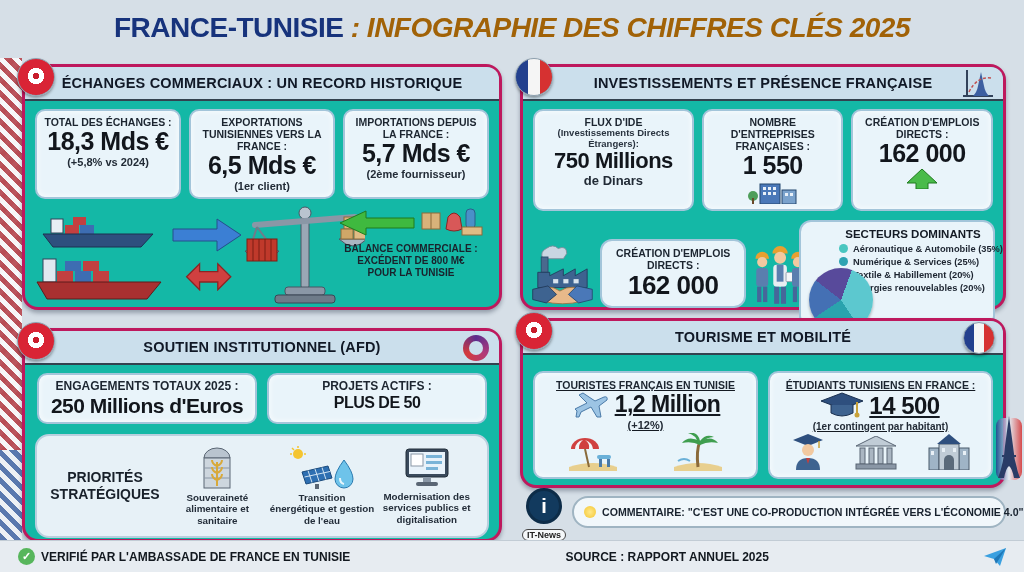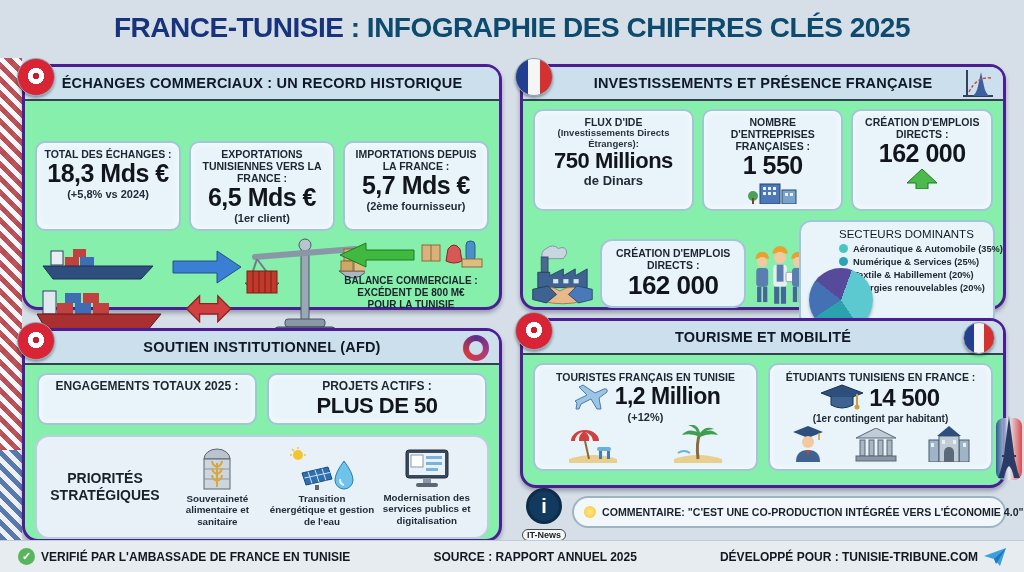--- a/index.html
+++ b/index.html
@@ -16,23 +16,23 @@
   }
   .deco-left-blue {
     position:absolute; left:0; top:450px; width:22px; height:90px;
     background: repeating-linear-gradient(45deg, #3a5fa0 0 5px, #f2f5f8 5px 10px);
     opacity:.8;
   }
 
   .page-title { position:absolute; top:12px; left:0; width:100%; text-align:center;
     font-size:28px; font-weight:bold; letter-spacing:-.5px; }
   .page-title .brand { color:#17337c; }
-  .page-title .rest { color:#0c4a6e; }
-
-  .panel { position:absolute; background:#86efac; border:3px solid #4c1d95; border-radius:16px;
+  .page-title .rest { color:#a16207;font-style:italic; }
+
+  .panel { position:absolute; background:#14b8a6; border:3px solid #be185d; border-radius:16px;
     box-shadow:0 3px 4px rgba(30,40,60,.35); }
   .panel-header { position:relative; height:34px; display:flex; align-items:center; justify-content:center;
     background:#cbdfec; border-bottom:2px solid #33424f; border-radius:12px 12px 0 0;
     font-weight:bold; font-size:14.5px; color:#101826; letter-spacing:.2px; }
 
   .flag { width:32px; height:32px; border-radius:50%; border:1px solid #8ea0ae;
     box-shadow:0 2px 3px rgba(0,0,0,.35); flex:0 0 auto; }
   .flag-tn { background:radial-gradient(circle at 50% 47%, #c81c2b 0 3px, #ffffff 3px 8px, #d92435 8px); }
   .flag-fr { background:linear-gradient(90deg,#23408e 0 34%,#f5f5f5 34% 66%,#d63131 66%); }
   .hdr-flag-left { position:absolute; left:-8px; top:-9px; width:38px; height:38px; }
@@ -46,57 +46,57 @@
   .stat-label { font-size:10.5px; font-weight:bold; color:#1c2530; line-height:1.15; }
   .stat-sub { font-size:9.5px; font-weight:bold; color:#2a3440; line-height:1.1; }
   .stat-value { font-size:25px; font-weight:bold; color:#12161c; letter-spacing:-.5px; line-height:1.1; }
   .stat-note { font-size:11px; font-weight:bold; color:#222b36; }
 
   .row { display:flex; }
 
   
   #panel-trade { left:22px; top:64px; width:480px; height:246px; }
   #panel-trade .stats { gap:8px; padding:8px 10px 4px; }
-  #panel-trade .stat-card { flex:1;margin-top:32px; }
+  #panel-trade .stat-card { flex:1; }
   .trade-illus { position:relative; height:118px; }
 
   .balance-box { position:absolute; right:8px; top:4px; width:160px; text-align:center; }
   .balance-text { font-size:10px; font-weight:bold; color:#1a222c; line-height:1.2; margin-top:4px; }
 
   
   #panel-invest { left:520px; top:64px; width:486px; height:246px; }
   #panel-invest .stats { gap:8px; padding:8px 10px 2px; }
   .invest-bottom { position:relative; height:122px; padding:4px 8px; display:flex; align-items:center; gap:6px; }
   .jobs-card { width:170px; background:#e9f4fa; border:2px solid #a3c5da; border-radius:12px;
     padding:6px 4px; text-align:center; }
   .sectors-wrap { position:relative; width:212px; height:112px; }
   .sectors-card { position:absolute; right:0; top:2px; width:196px; height:108px; background:#e9f4fa;
     border:2px solid #a3c5da; border-radius:12px; padding:6px 6px 4px 38px; }
-  .sectors-title { font-size:11.5px; font-weight:normal; margin-bottom:4px; color:#131a24;}
+  .sectors-title { font-size:11.5px; font-weight:bold; text-align:center; margin-bottom:4px; color:#131a24;}
   .legend-item { display:flex; align-items:center; gap:5px; margin:3px 0; }
   .legend-dot { width:9px; height:9px; border-radius:50%; flex:0 0 auto; }
   .legend-label { font-size:9.3px; font-weight:bold; color:#1c2430; white-space:nowrap; }
   .dot-0 { background:#49c6c0; } .dot-1 { background:#2ea3b2; } .dot-2 { background:#4470b4; } .dot-3 { background:#584a9b; }
   .pie { position:absolute; left:-6px; bottom:-2px; width:64px; height:64px; border-radius:50%;
     background:conic-gradient(from 20deg, #5cc8cf 0 35%, #2aa3ad 35% 60%, #4470b4 60% 80%, #584a9b 80%);
     box-shadow:0 2px 3px rgba(0,0,0,.3); }
 
   
   #panel-afd { left:22px; top:328px; width:480px; height:214px; }
   #panel-afd .stats { gap:10px; padding:8px 12px 4px; }
   #panel-afd .stat-card { flex:1; }
   .prior-card { margin:6px 10px; background:#e7f1f7; border:2px solid #b9cfde; border-radius:14px;
     display:flex; align-items:center; padding:6px 8px; height:104px; }
   .prior-title { width:120px; text-align:center; font-size:14px; font-weight:bold; color:#18202a; line-height:1.2; }
   .prior-item { flex:1; text-align:center; }
   .prior-label { font-size:9.8px; font-weight:bold; color:#242e3a; line-height:1.15; margin-top:2px; }
 
   
   #panel-tourism { left:520px; top:318px; width:486px; height:170px; }
-  #panel-tourism .stats { gap:10px; padding:8px 10px; }
+  #panel-tourism .stats { gap:10px; padding:16px 10px;text-decoration:underline; }
   #panel-tourism .stat-card { flex:1; padding:6px; }
   .tour-valrow { display:flex; align-items:center; justify-content:center; gap:6px; }
   .icons-row { display:flex; justify-content:space-around; align-items:flex-end; margin-top:2px; }
 
   
   .commentary { position:absolute; left:520px; top:494px; width:488px; height:42px; }
   .info-badge { position:absolute; left:2px; top:-6px; width:44px; text-align:center; }
   .info-circle { width:36px; height:36px; margin:0 auto; border-radius:50%; background:#123a5e;
     color:#fff; font-weight:bold; font-size:20px; display:flex; align-items:center; justify-content:center;
     border:3px solid #0d2c48; }
@@ -325,24 +325,25 @@
 
 <div class="panel" id="panel-afd">
   <div class="panel-header">
     <div class="flag flag-tn hdr-flag-left"></div>
     <span>SOUTIEN INSTITUTIONNEL (AFD)</span>
     <div class="ring-icon"></div>
   </div>
   <div class="row stats">
     <div class="stat-card">
       <div class="stat-label" style="font-size:12px">ENGAGEMENTS TOTAUX 2025 :</div>
+      <div class="stat-value" style="font-size:21px">250 Millions d'Euros</div>
     </div>
     <div class="stat-card">
       <div class="stat-label" style="font-size:12px">PROJETS ACTIFS :</div>
-      <div class="stat-value" style="font-size:22px">PLUS DE 50</div>
+      <div class="stat-value" style="font-size:16px">PLUS DE 50</div>
     </div>
   </div>
   <div class="prior-card">
     <div class="prior-title">PRIORITÉS STRATÉGIQUES</div>
     <div class="prior-item">
       <svg width="38" height="44" viewBox="0 0 38 44" style="margin:0 auto">
         <path d="M6 12 a13 10 0 0 1 26 0 Z" fill="#b9c4cf" stroke="#5a6674"></path>
         <rect x="6" y="12" width="26" height="30" fill="#cdd6de" stroke="#5a6674"></rect>
         <line x1="6" y1="22" x2="32" y2="22" stroke="#8a97a6"></line>
           <line x1="6" y1="32" x2="32" y2="32" stroke="#8a97a6"></line>
@@ -503,19 +504,18 @@
 
 <div class="footer">
   <div class="footer-item">
     <span class="check-circle">✓</span>
     <span>VERIFIÉ PAR L'AMBASSADE DE FRANCE EN TUNISIE</span>
   </div>
   <div class="footer-item">
     <span>SOURCE : RAPPORT ANNUEL 2025</span>
   </div>
   <div class="footer-item">
-    <span>DÉVELOPPÉ POUR : TUNISIE-TRIBUNE.COM</span>
     <svg width="22" height="18" viewBox="0 0 22 18">
       <path d="M0 8 L22 0 L16 18 L10 11 Z" fill="#3aa0e0"></path>
       <path d="M10 11 L22 0 L12 16 Z" fill="#1f78b8"></path>
     </svg>
   </div>
 </div>
 
 </body></html>

